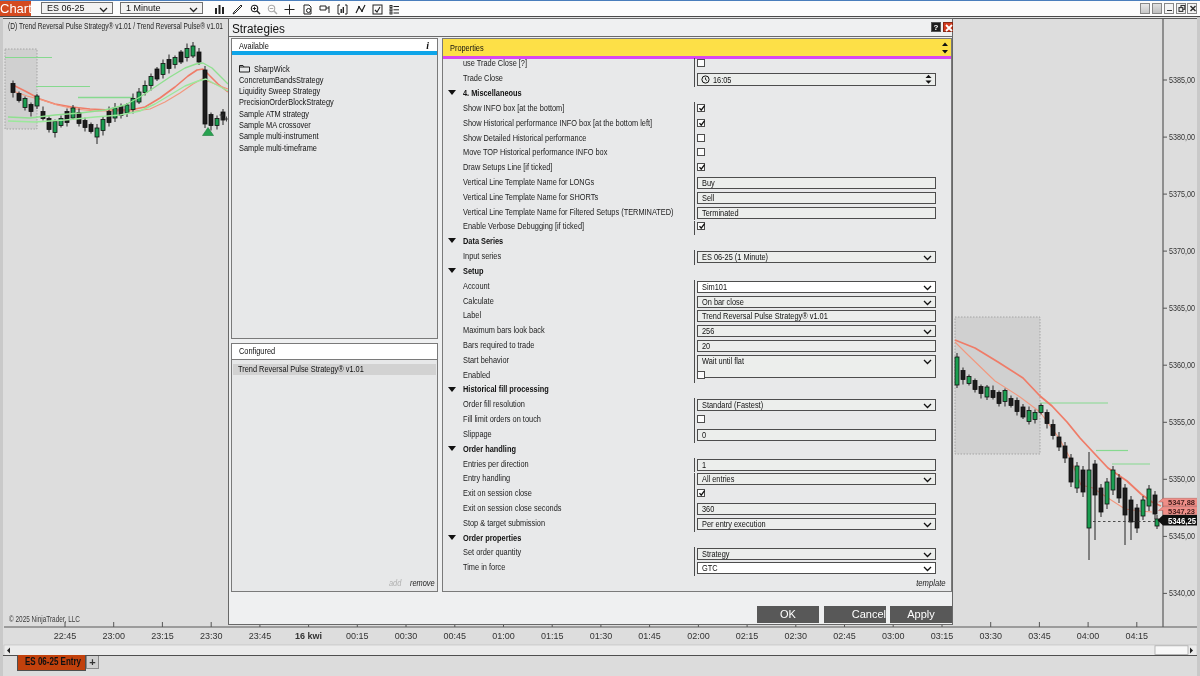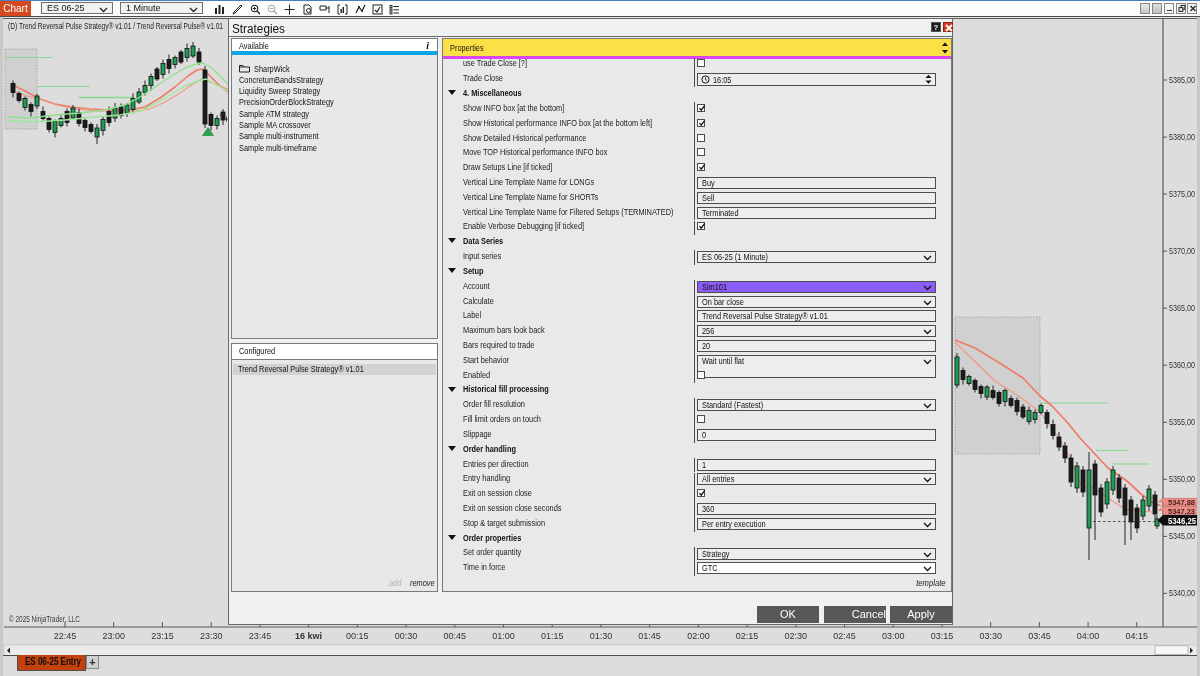--- a/index.html
+++ b/index.html
@@ -245,21 +245,21 @@
 <line x1="1136.8" y1="622" x2="1136.8" y2="627" stroke="#555" stroke-width="1"></line>
 <text x="1136.8" y="639" font-size="9" fill="#333" text-anchor="middle">04:15</text>
 <text x="9" y="622" font-size="9" fill="#3c3c3c" textLength="71" lengthAdjust="spacingAndGlyphs">© 2025 NinjaTrader, LLC</text>
 <rect x="4" y="645" width="1193" height="11" fill="#ebebeb" stroke="#b5b5b5" stroke-width="0.5"></rect>
 <path d="M10,647.5 L7,650.5 L10,653.5 Z" fill="#222"></path>
 <rect x="1155" y="645.8" width="33" height="8.6" fill="#f8f8f8" stroke="#a8a8a8" stroke-width="0.8"></rect>
 <path d="M1190,647.5 L1193,650.5 L1190,653.5 Z" fill="#222"></path>
 </svg>
 
 <div style="position:absolute;left:0;top:0;width:1200px;height:17px;background:#fcfcfc;border-top:1.5px solid #4a7ebc;border-bottom:1.5px solid #4a4a4a">
-<div style="position:absolute;left:0;top:0;width:31px;height:15px;background:#d44a20;color:#fff;font-size:10px;text-align:center;line-height:15px">Chart</div>
+<div style="position:absolute;left:0;top:0;width:31px;height:15px;background:#d44a20;color:#fff;font-size:13px;text-align:center;line-height:15px">Chart</div>
 <div style="position:absolute;left:41px;top:1px;width:72px;height:12px;background:#f2f2f2;border:1px solid #717171;font-size:9px;line-height:11px;padding-left:5px;color:#111">ES 06-25<svg width="9" height="6" viewBox="0 0 9 6" style="position:absolute;right:4px;top:4px">
         <path d="M1,1 L4.5,4.5 L8,1" fill="none" stroke="#222" stroke-width="1.3"></path>
       </svg></div>
 <div style="position:absolute;left:120px;top:1px;width:83px;height:12px;background:#f2f2f2;border:1px solid #717171;font-size:9px;line-height:11px;padding-left:5px;color:#111">1 Minute<svg width="9" height="6" viewBox="0 0 9 6" style="position:absolute;right:4px;top:4px">
         <path d="M1,1 L4.5,4.5 L8,1" fill="none" stroke="#222" stroke-width="1.3"></path>
       </svg></div>
 <svg style="position:absolute;left:214px;top:3px" width="11" height="11" viewBox="0 0 11 11">
       <rect x="1" y="4" width="2" height="6" fill="#222"></rect>
       <rect x="4.5" y="1" width="2" height="9" fill="#222"></rect>
       <rect x="8" y="3" width="2" height="7" fill="#222"></rect>
@@ -456,21 +456,21 @@
 <div style="position:absolute;left:254px;top:212.1px;width:239px;height:12px;background:#eceeec;border:1px solid #4d4d4d">
           <div style="position:absolute;left:4px;top:0px;font-size:9px;color:#111;white-space:nowrap;transform:scaleX(0.82);transform-origin:0 0;line-height:11px;">ES 06-25 (1 Minute)</div>
           <svg width="9" height="6" viewBox="0 0 9 6" style="position:absolute;right:3px;top:3px">
             <path d="M1,1 L4.5,4.5 L8,1" fill="none" stroke="#111" stroke-width="1.3"></path>
           </svg>
         </div>
 <div style="position:absolute;left:5px;top:228.9px;width:0;height:0;border-left:4px solid transparent;border-right:4px solid transparent;border-top:5px solid #111"></div>
 <div style="position:absolute;left:20px;top:226.89000000000001px;font-size:9px;color:#111;font-weight:bold;white-space:nowrap;transform:scaleX(0.82);transform-origin:0 0;line-height:11px;">Setup</div>
 <div style="position:absolute;left:20px;top:241.71px;font-size:9px;color:#1c1c1c;white-space:nowrap;transform:scaleX(0.82);transform-origin:0 0;line-height:11px;">Account</div>
 <div style="position:absolute;left:251px;top:240.8px;width:1px;height:14.8px;background:#4c4c4c"></div>
-<div style="position:absolute;left:254px;top:241.7px;width:239px;height:12px;background:#8b5cf6;border:1px solid #4d4d4d">
+<div style="position:absolute;left:254px;top:241.7px;width:239px;height:12px;background:#ffffff;border:1px solid #4d4d4d">
           <div style="position:absolute;left:4px;top:0px;font-size:9px;color:#111;white-space:nowrap;transform:scaleX(0.82);transform-origin:0 0;line-height:11px;">Sim101</div>
           <svg width="9" height="6" viewBox="0 0 9 6" style="position:absolute;right:3px;top:3px">
             <path d="M1,1 L4.5,4.5 L8,1" fill="none" stroke="#111" stroke-width="1.3"></path>
           </svg>
         </div>
 <div style="position:absolute;left:20px;top:256.53000000000003px;font-size:9px;color:#1c1c1c;white-space:nowrap;transform:scaleX(0.82);transform-origin:0 0;line-height:11px;">Calculate</div>
 <div style="position:absolute;left:251px;top:255.6px;width:1px;height:14.8px;background:#4c4c4c"></div>
 <div style="position:absolute;left:254px;top:256.5px;width:239px;height:12px;background:#eceeec;border:1px solid #4d4d4d">
           <div style="position:absolute;left:4px;top:0px;font-size:9px;color:#111;white-space:nowrap;transform:scaleX(0.82);transform-origin:0 0;line-height:11px;">On bar close</div>
           <svg width="9" height="6" viewBox="0 0 9 6" style="position:absolute;right:3px;top:3px">

